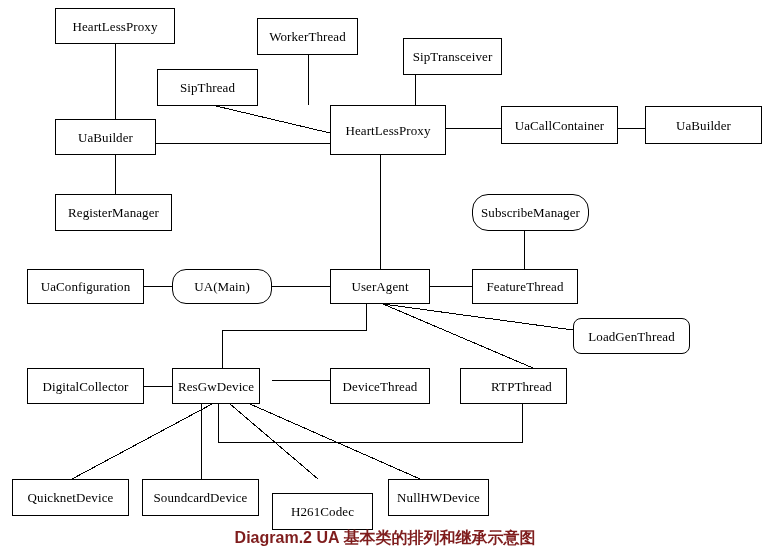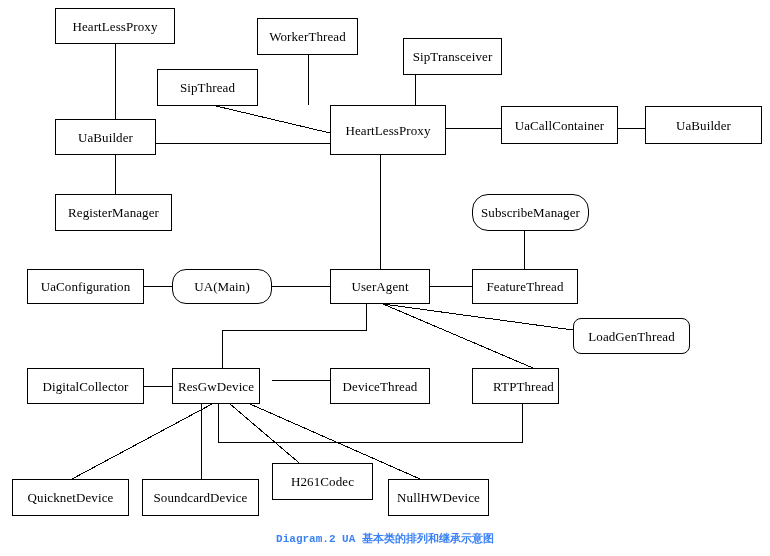--- a/index.html
+++ b/index.html
@@ -43,24 +43,24 @@
   }
   #caption {
     position: absolute;
     left: 0;
     top: 528px;
     width: 770px;
     text-align: center;
     z-index: 4;
   }
   .caption-text {
-    font-family: Liberation Mono, monospace;
+    font-family: Liberation Sans, sans-serif;
     font-weight: bold;
-    font-size: 11px;
-    color: #3b82f6;
+    font-size: 16px;
+    color: #7f1d1d;
     white-space: nowrap;
   }
 </style>
 </head>
 <body>
 
 <div id="canvas">
 
   <svg id="edge-layer" viewBox="0 0 770 556" width="770" height="556" xmlns="http://www.w3.org/2000/svg" aria-hidden="true">
       <polyline points="115,44 115,119" fill="none" stroke="#000000" stroke-width="1" shape-rendering="crispEdges"></polyline>
@@ -136,30 +136,30 @@
       </div>
       <div class="node" style="left: 27px; top: 368px; width: 117px; height: 36px;">
         <span class="node-label">DigitalCollector</span>
       </div>
       <div class="node" style="left: 172px; top: 368px; width: 88px; height: 36px;">
         <span class="node-label">ResGwDevice</span>
       </div>
       <div class="node" style="left: 330px; top: 368px; width: 100px; height: 36px; text-align: right;">
         <span class="node-label">DeviceThread</span>
       </div>
-      <div class="node" style="left: 472px; top: 368px; width: 87px; height: 36px; padding-left: 16px;">
+      <div class="node" style="left: 460px; top: 368px; width: 107px; height: 36px; padding-left: 16px;">
         <span class="node-label">RTPThread</span>
       </div>
       <div class="node" style="left: 12px; top: 479px; width: 117px; height: 37px;">
         <span class="node-label">QuicknetDevice</span>
       </div>
       <div class="node" style="left: 142px; top: 479px; width: 117px; height: 37px;">
         <span class="node-label">SoundcardDevice</span>
       </div>
-      <div class="node" style="left: 272px; top: 463px; width: 101px; height: 37px; align-items: center;">
+      <div class="node" style="left: 272px; top: 493px; width: 101px; height: 37px; align-items: center;">
         <span class="node-label">H261Codec</span>
       </div>
       <div class="node" style="left: 388px; top: 479px; width: 101px; height: 37px;">
         <span class="node-label">NullHWDevice</span>
       </div>
     </div>
 
   <div id="caption">
     <span class="caption-text">Diagram.2 UA 基本类的排列和继承示意图</span>
   </div>

